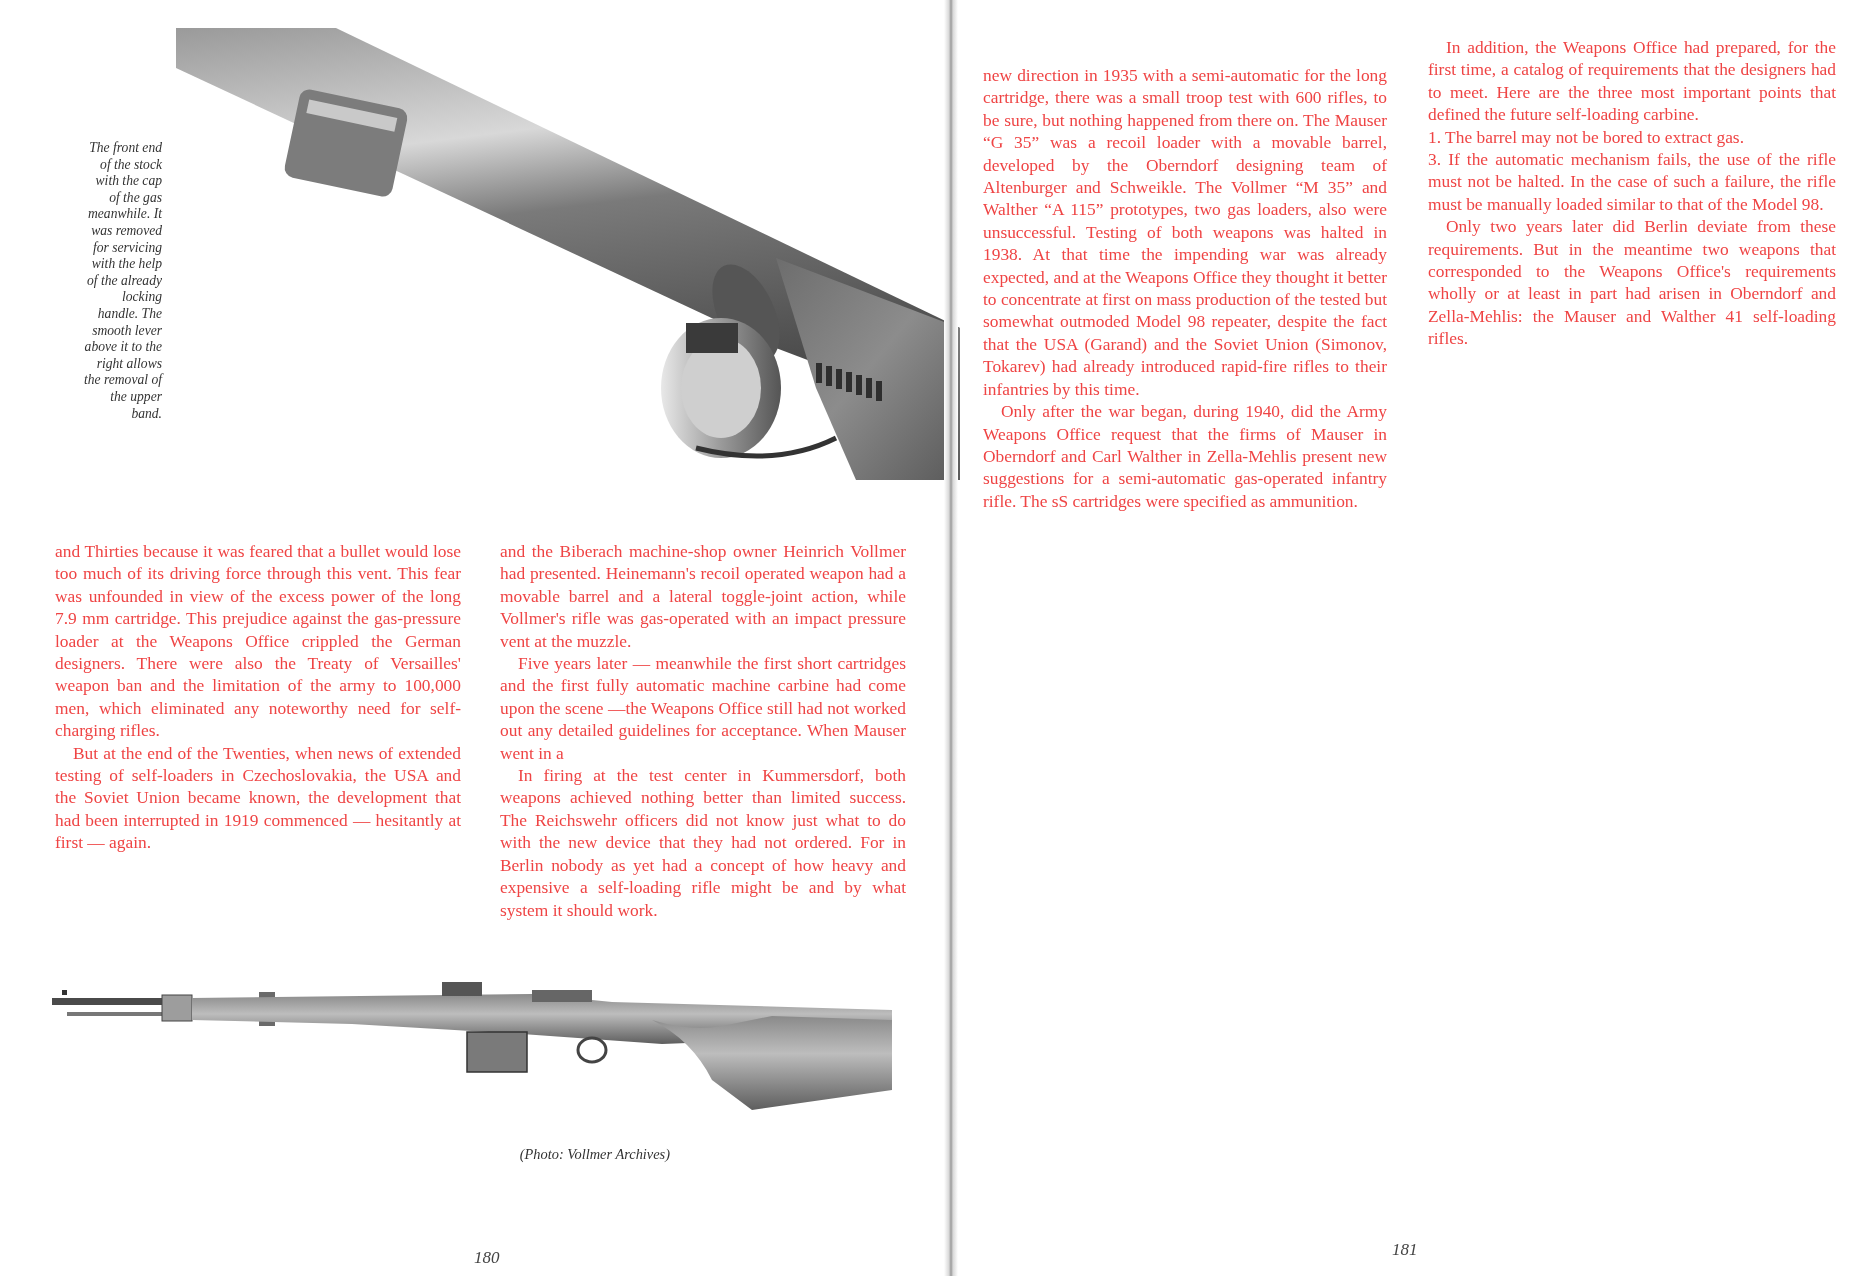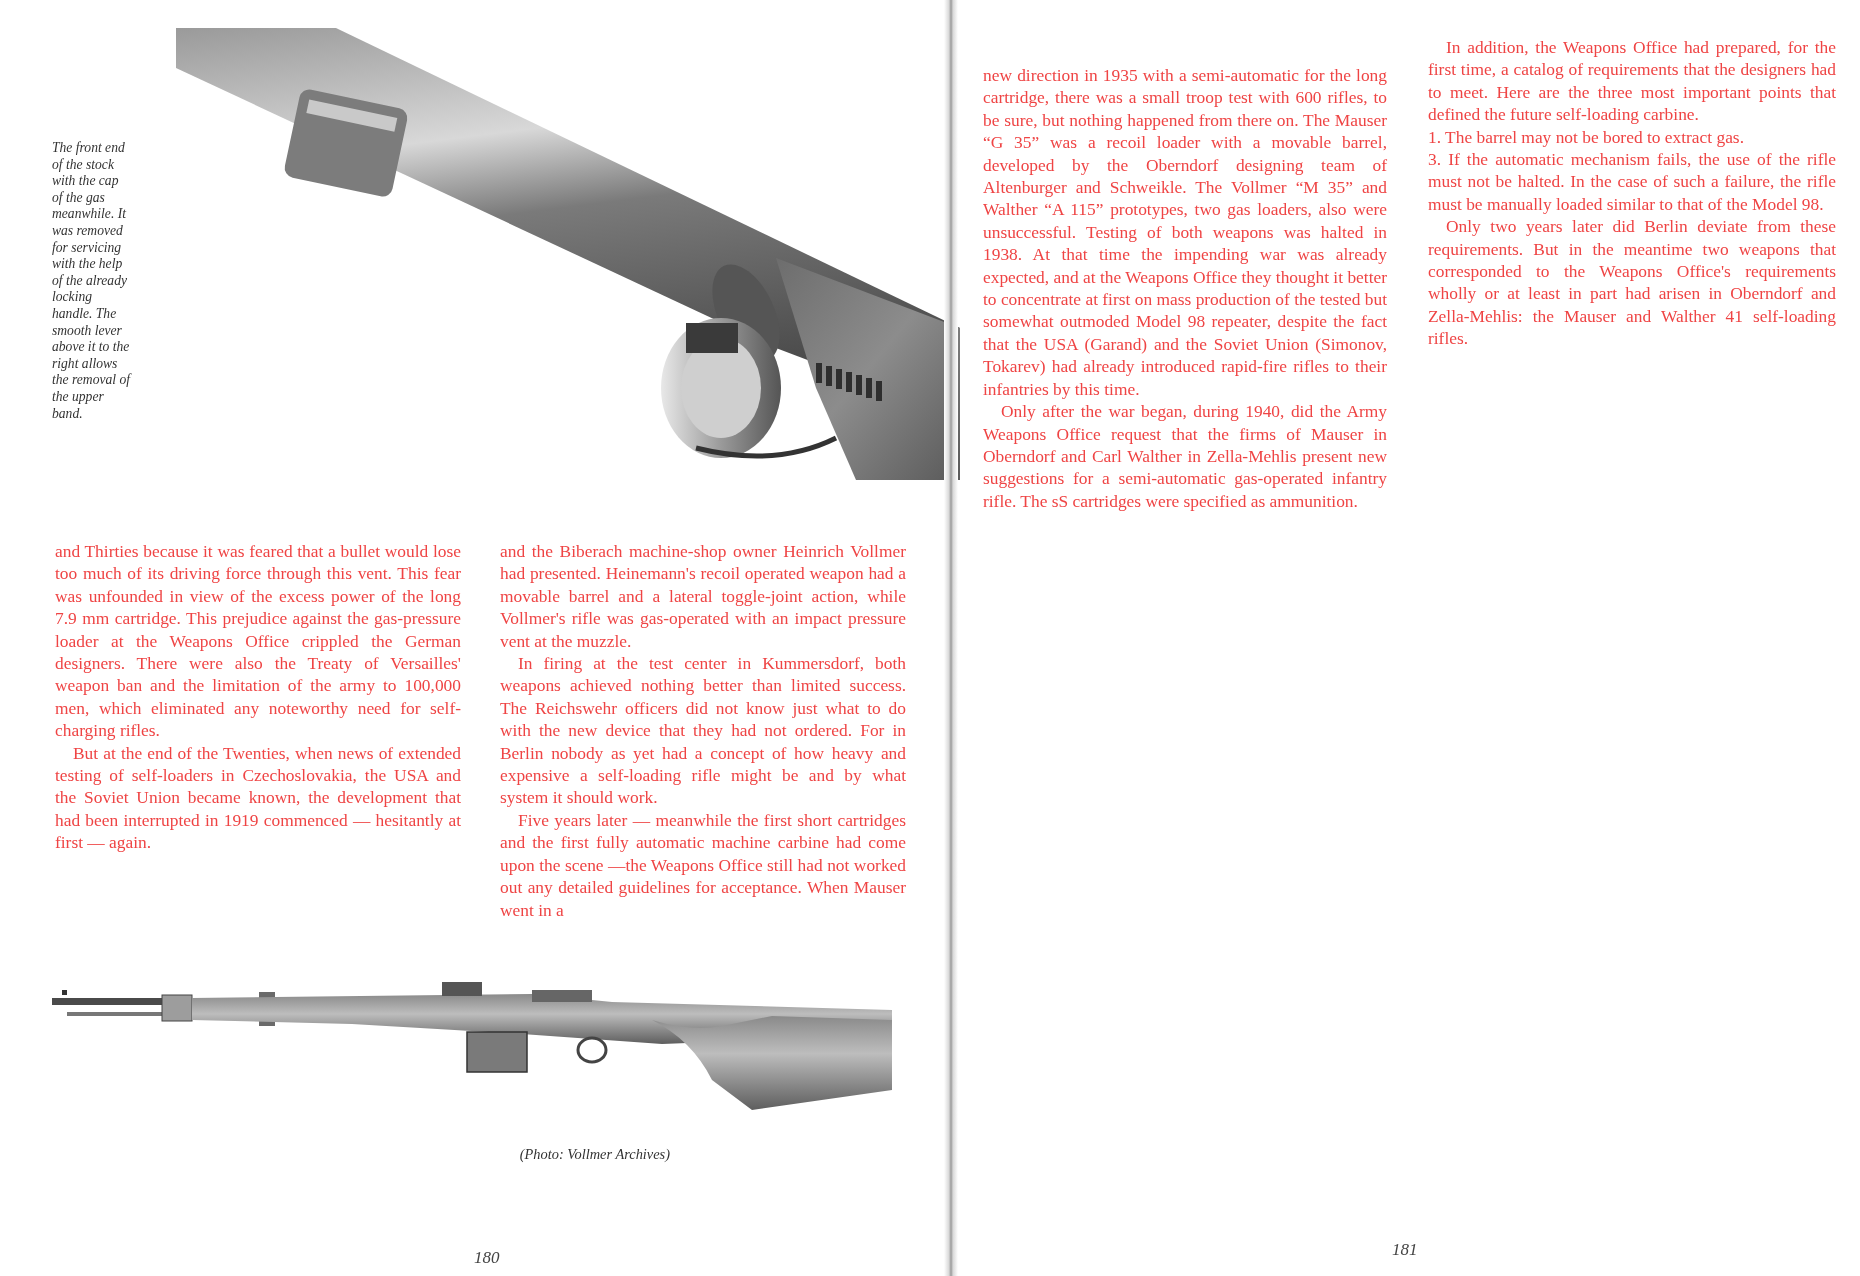--- a/index.html
+++ b/index.html
@@ -7,21 +7,21 @@
          font-family:"Liberation Serif","DejaVu Serif",serif; color:#2a2a2a; }
   .spread { position:absolute; left:0; top:0; width:1860px; height:1276px; }
   .gutter { position:absolute; left:944px; top:0; width:14px; height:1276px;
             background:linear-gradient(to right,#ffffff 0%,#d9d9d9 35%,#9a9a9a 50%,#d9d9d9 65%,#ffffff 100%); }
   .page { position:absolute; top:0; height:1276px; }
   .page-left { left:0; width:944px; }
   .page-right { left:958px; width:902px; }
 
   .photo-top { position:absolute; left:176px; top:28px; width:784px; height:452px; overflow:hidden; }
   .side-caption { position:absolute; left:52px; top:140px; width:110px; font-style:italic;
-                  font-size:13.6px; line-height:16.6px; color:#333; }
+                  font-size:13.6px; line-height:16.6px; color:#333;text-align:right; }
   .col { position:absolute; font-size:17.4px; line-height:22.4px; text-align:justify; color:#ef4444; }
   .col p { margin:0; }
   .col p.indent { text-indent:18px; }
   .col p.gap { margin-top:22px; }
   .colL1 { left:55px; top:540px; width:406px; }
   .colL2 { left:500px; top:540px; width:406px; }
   .colR1 { left:983px; top:64px; width:404px; }
   .colR2 { left:1428px; top:36px; width:408px; }
 
   .photo-rifle { position:absolute; left:52px; top:980px; width:840px; height:140px; }
@@ -106,22 +106,22 @@
       <div>band.</div>
     </div>
 
     <div class="col colL1">
       <p>and Thirties because it was feared that a bullet would lose too much of its driving force through this vent. This fear was unfounded in view of the excess power of the long 7.9 mm cartridge. This prejudice against the gas-pressure loader at the Weapons Office crippled the German designers. There were also the Treaty of Versailles' weapon ban and the limitation of the army to 100,000 men, which eliminated any noteworthy need for self-charging rifles.</p>
       <p class="indent">But at the end of the Twenties, when news of extended testing of self-loaders in Czechoslovakia, the USA and the Soviet Union became known, the development that had been interrupted in 1919 commenced — hesitantly at first — again.</p>
     </div>
 
     <div class="col colL2">
       <p>and the Biberach machine-shop owner Heinrich Vollmer had presented. Heinemann's recoil operated weapon had a movable barrel and a lateral toggle-joint action, while Vollmer's rifle was gas-operated with an impact pressure vent at the muzzle.</p>
+      <p class="indent">Five years later — meanwhile the first short cartridges and the first fully automatic machine carbine had come upon the scene —the Weapons Office still had not worked out any detailed guidelines for acceptance. When Mauser went in a</p>
       <p class="indent">In firing at the test center in Kummersdorf, both weapons achieved nothing better than limited success. The Reichswehr officers did not know just what to do with the new device that they had not ordered. For in Berlin nobody as yet had a concept of how heavy and expensive a self-loading rifle might be and by what system it should work.</p>
-      <p class="indent">Five years later — meanwhile the first short cartridges and the first fully automatic machine carbine had come upon the scene —the Weapons Office still had not worked out any detailed guidelines for acceptance. When Mauser went in a</p>
     </div>
 
     <div class="photo-rifle">
       <svg width="840" height="140" viewBox="0 0 840 140">
         <defs>
           <linearGradient id="woodG" x1="0" y1="0" x2="0" y2="1">
             <stop offset="0" stop-color="#8a8a8a"></stop>
             <stop offset="0.4" stop-color="#bdbdbd"></stop>
             <stop offset="1" stop-color="#5e5e5e"></stop>
           </linearGradient>

